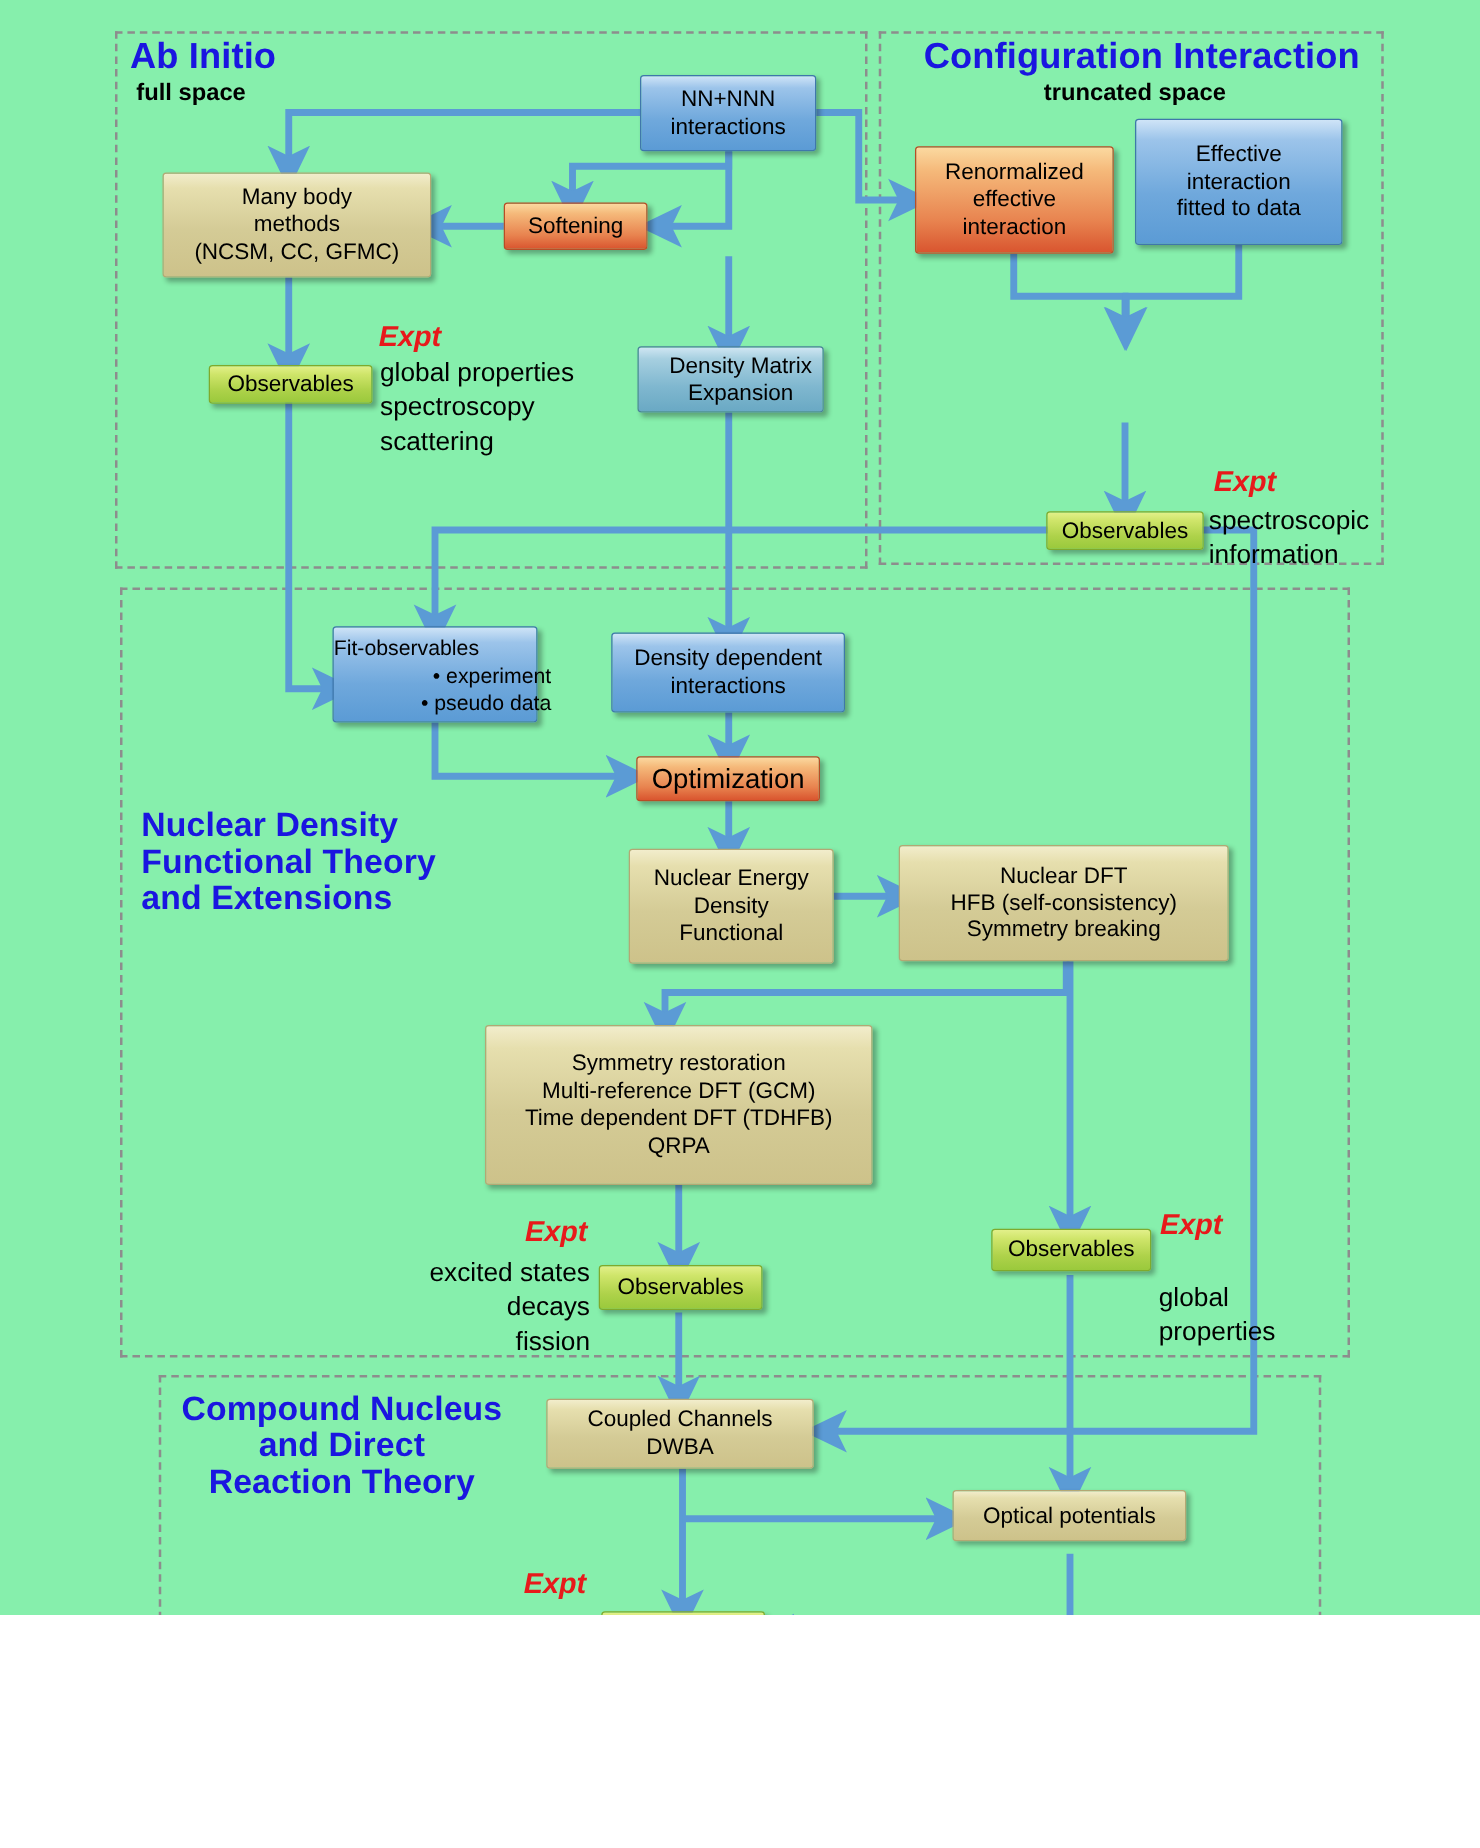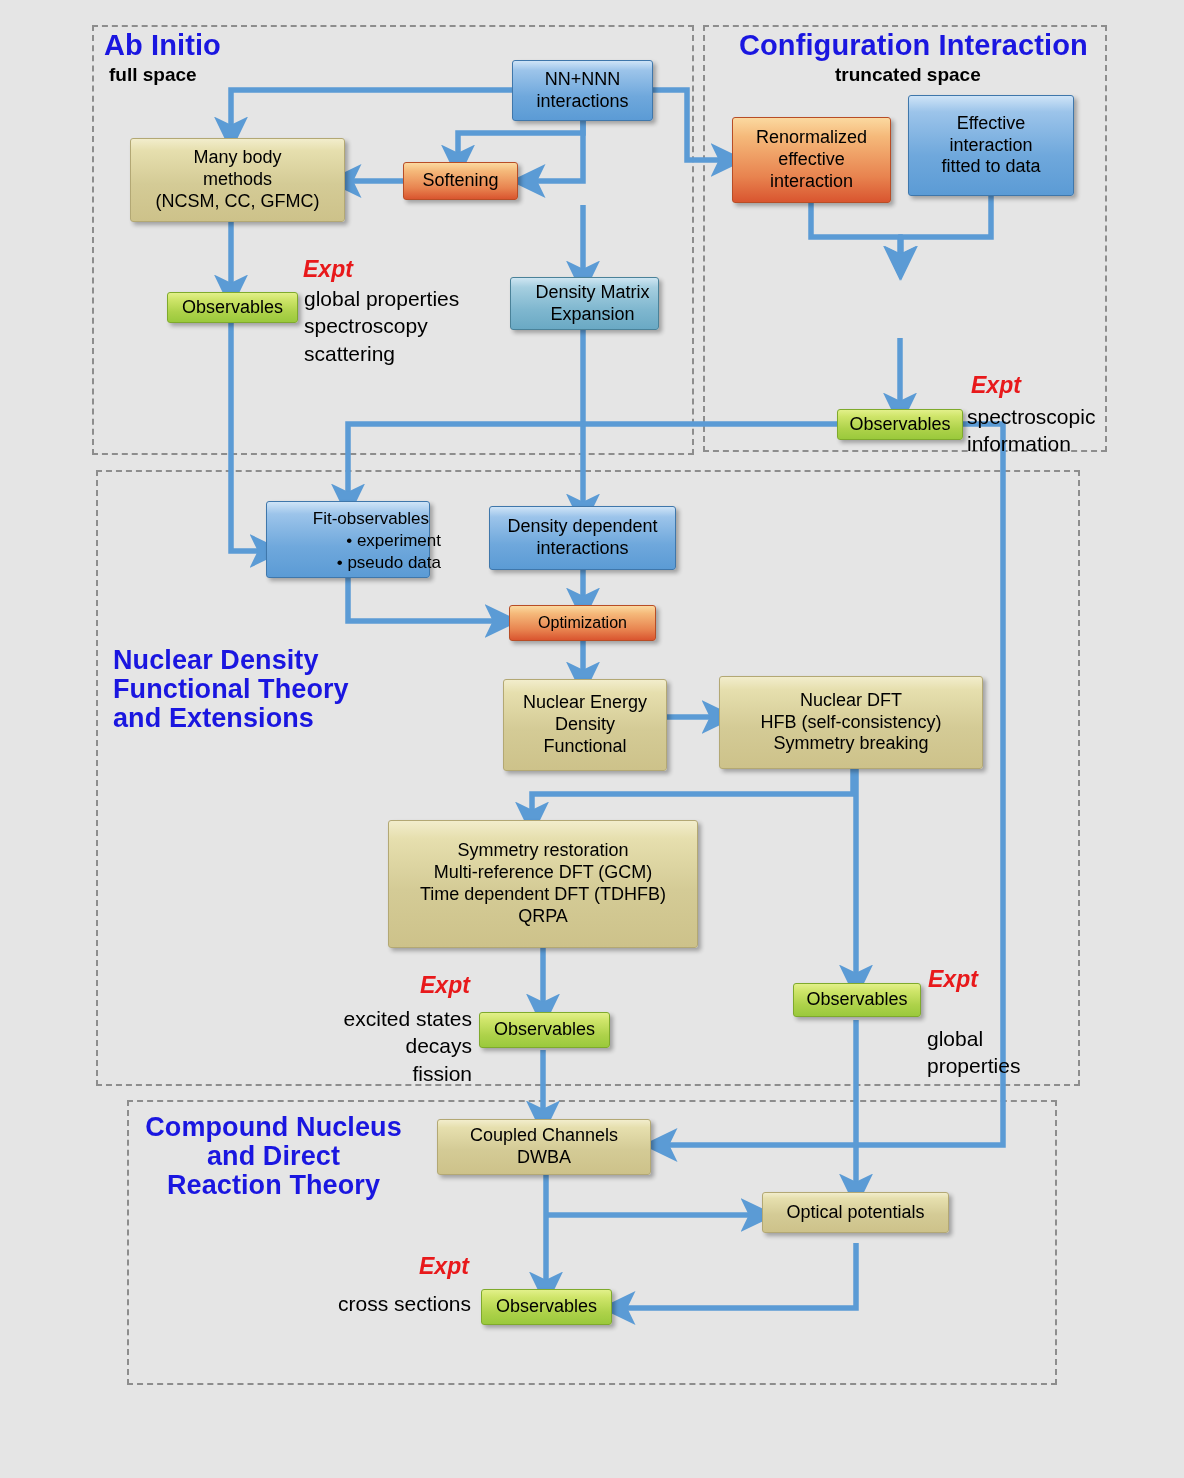--- a/index.html
+++ b/index.html
@@ -1,17 +1,17 @@
 <!DOCTYPE html>
 <html><head>
 <meta charset="utf-8">
 <style>
   html,body{margin:0;padding:0;background:#ffffff;}
   body{font-family:"Liberation Sans", sans-serif;}
-  #stage{position:relative;width:1184px;height:1478px;overflow:hidden;background:#e5e5e5;}
+  #stage{position:relative;width:1184px;height:1292px;overflow:hidden;background:#86efac;}
   svg.layer{position:absolute;left:0;top:0;width:1184px;height:1478px;}
 
   
   .frame{position:absolute;border:2px dashed #8d8d8d;box-sizing:border-box;}
 
   
   .grp-title{position:absolute;color:#1a16e0;font-weight:bold;letter-spacing:.1px;line-height:1.08;}
   .grp-sub{position:absolute;color:#000;font-weight:bold;}
 
   
@@ -163,31 +163,31 @@
 fitted to data</span>
   </div>
 
 
   <div class="node green" style="left:837px;top:409px;width:126px;height:31px;font-size:18px;">
     <span>Observables</span>
   </div>
 
   <div class="node blue" style="left:266px;top:501px;width:164px;height:77px;font-size:17px;
               display:block;padding-top:7px;">
-    <span style="text-align:right;">Fit-observables</span>
+    <span style="text-align:left;">Fit-observables</span>
     <span style="text-align:right;padding-left:12px;line-height:1.32;">•   experiment
 •   pseudo data</span>
   </div>
 
   <div class="node blue" style="left:489px;top:506px;width:187px;height:64px;font-size:18px;">
     <span>Density dependent
 interactions</span>
   </div>
 
-  <div class="node orange" style="left:509px;top:605px;width:147px;height:36px;font-size:16px;">
+  <div class="node orange" style="left:509px;top:605px;width:147px;height:36px;font-size:22px;">
     <span>Optimization</span>
   </div>
 
   <div class="node tan" style="left:503px;top:679px;width:164px;height:92px;font-size:18px;">
     <span>Nuclear Energy
 Density
 Functional</span>
   </div>
 
   <div class="node tan" style="left:719px;top:676px;width:264px;height:93px;font-size:18px;">

